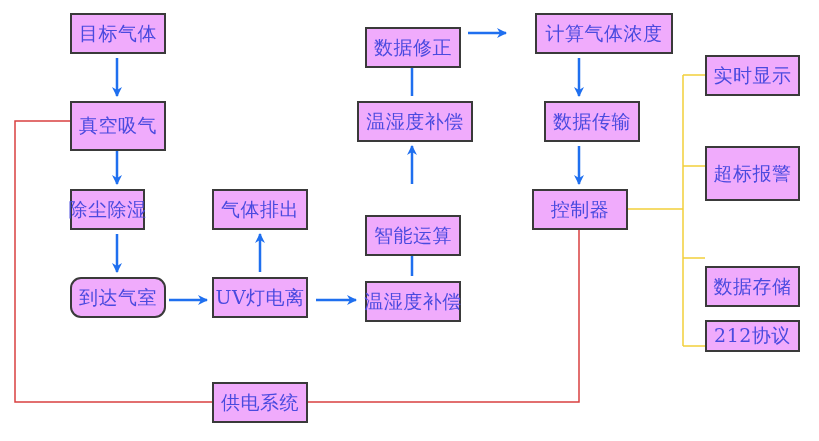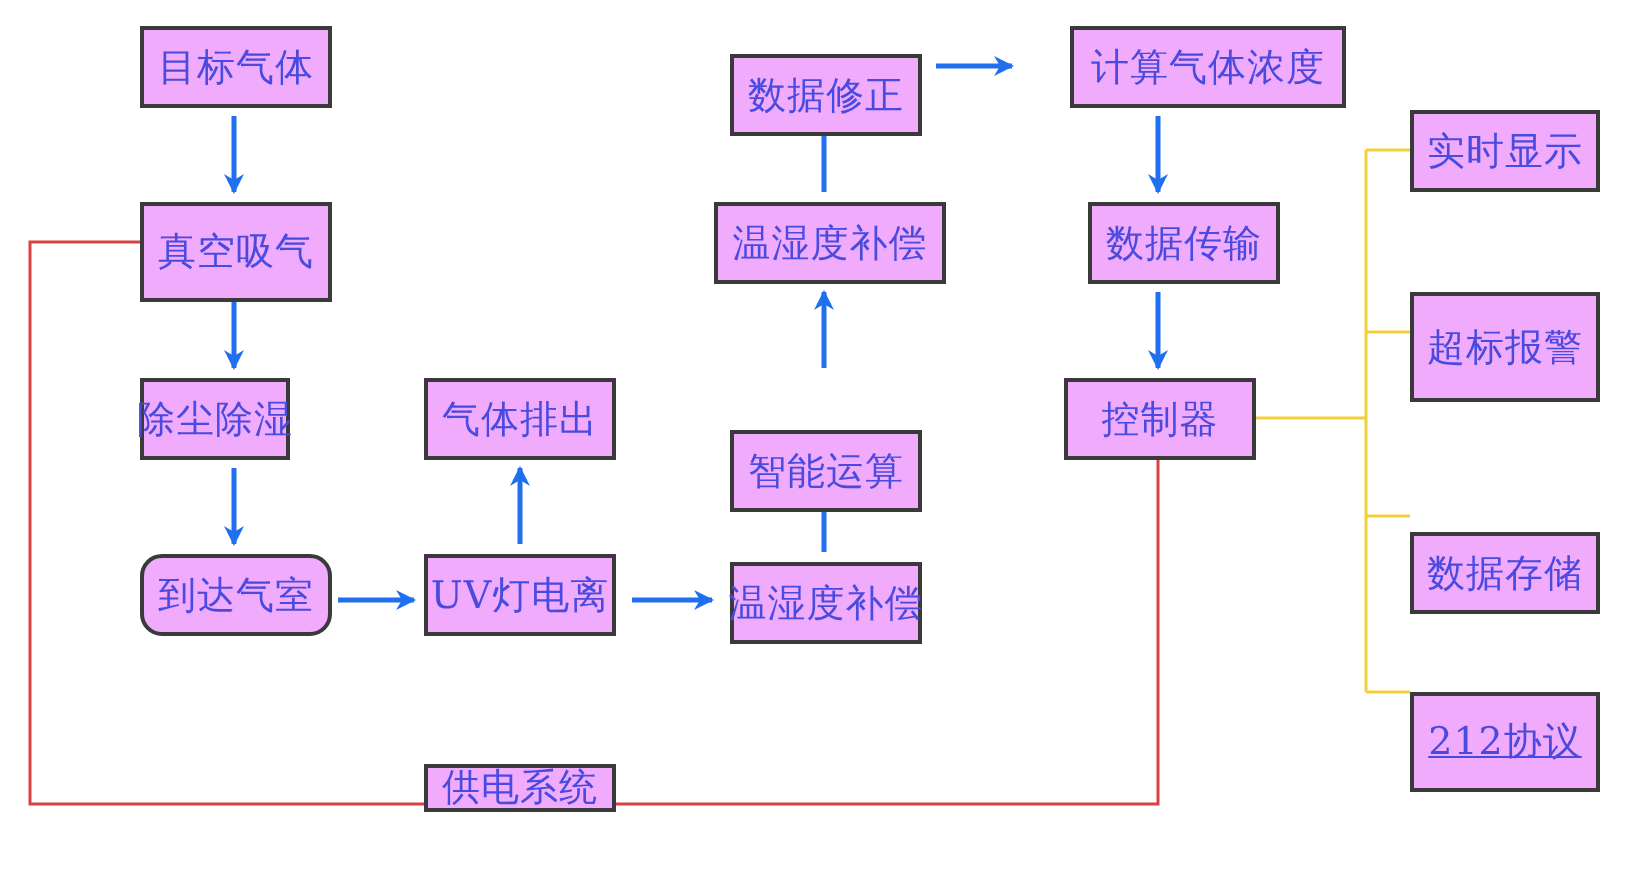--- a/index.html
+++ b/index.html
@@ -49,27 +49,27 @@
   </g>
 </svg>
 
 <div class="node" style="left:70px;top:13px;width:96px;height:41px;">目标气体</div>
 <div class="node" style="left:70px;top:101px;width:96px;height:50px;">真空吸气</div>
 <div class="node" style="left:70px;top:189px;width:75px;height:41px;">除尘除湿</div>
 <div class="node" style="left:70px;top:277px;width:96px;height:41px;border-radius:11px;">到达气室</div>
 
 <div class="node" style="left:212px;top:189px;width:96px;height:41px;">气体排出</div>
 <div class="node" style="left:212px;top:277px;width:96px;height:41px;">UV灯电离</div>
-<div class="node" style="left:212px;top:382px;width:96px;height:24px;">供电系统</div>
+<div class="node" style="left:212px;top:382px;width:96px;height:41px;">供电系统</div>
 
 <div class="node" style="left:365px;top:13px;width:96px;height:41px;margin-top:14px;">数据修正</div>
 <div class="node" style="left:357px;top:101px;width:116px;height:41px;">温湿度补偿</div>
 <div class="node" style="left:365px;top:189px;width:96px;height:41px;margin-top:26px;">智能运算</div>
 <div class="node" style="left:365px;top:281px;width:96px;height:41px;">温湿度补偿</div>
 
 <div class="node" style="left:511px;top:13px;width:138px;height:41px;margin-left:24px;">计算气体浓度</div>
 <div class="node" style="left:532px;top:101px;width:96px;height:41px;margin-left:12px;">数据传输</div>
 <div class="node" style="left:532px;top:189px;width:96px;height:41px;">控制器</div>
 
 <div class="node" style="left:705px;top:55px;width:95px;height:41px;">实时显示</div>
 <div class="node" style="left:705px;top:146px;width:95px;height:55px;">超标报警</div>
 <div class="node" style="left:705px;top:238px;width:95px;height:41px;margin-top:28px;">数据存储</div>
-<div class="node" style="left:705px;top:346px;width:95px;height:50px;text-decoration:underline;">212协议</div>
+<div class="node" style="left:705px;top:320px;width:95px;height:32px;">212协议</div>
 
 </body></html>

